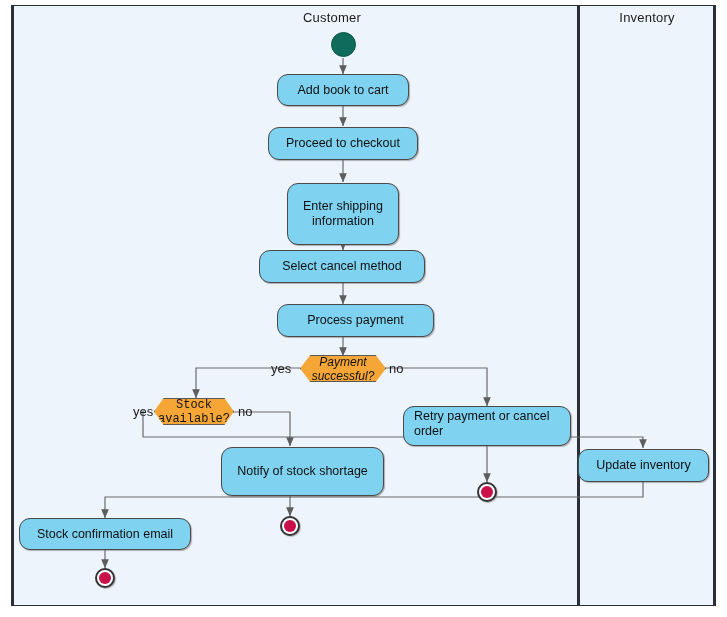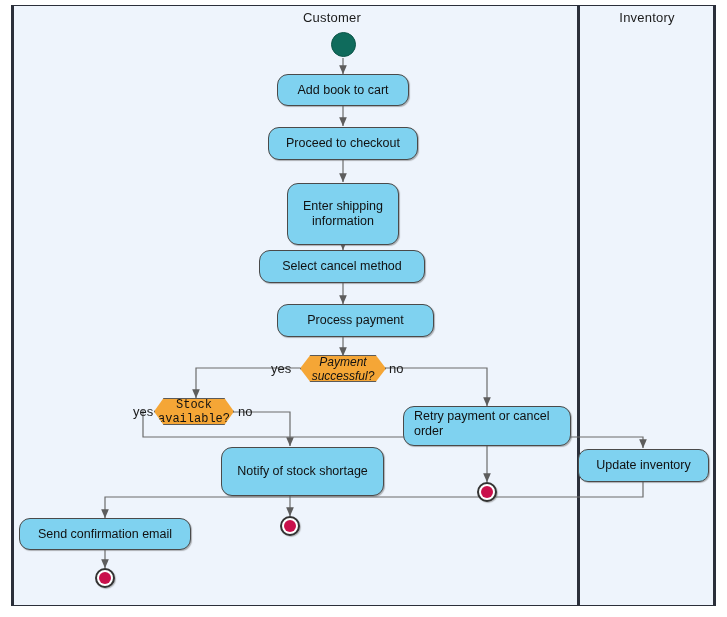--- a/index.html
+++ b/index.html
@@ -215,21 +215,21 @@
 
   <div class="node activity" style="left:208px; top:447px; width:163px; height:49px;margin-left:13px;">
     <span>Notify of stock shortage</span>
   </div>
 
   <div class="node activity" style="left:578px; top:449px; width:131px; height:33px;border-radius:10px;">
     <span>Update inventory</span>
   </div>
 
   <div class="node activity" style="left:19px; top:518px; width:172px; height:32px;">
-    <span>Send confirmation email</span>
+    <span>Stock confirmation email</span>
   </div>
 
   <div class="node final" style="left:477px; top:482px; width:20px; height:20px;">
       <i></i>
     </div>
 
   <div class="node final" style="left:280px; top:516px; width:20px; height:20px;">
       <i></i>
     </div>
 

